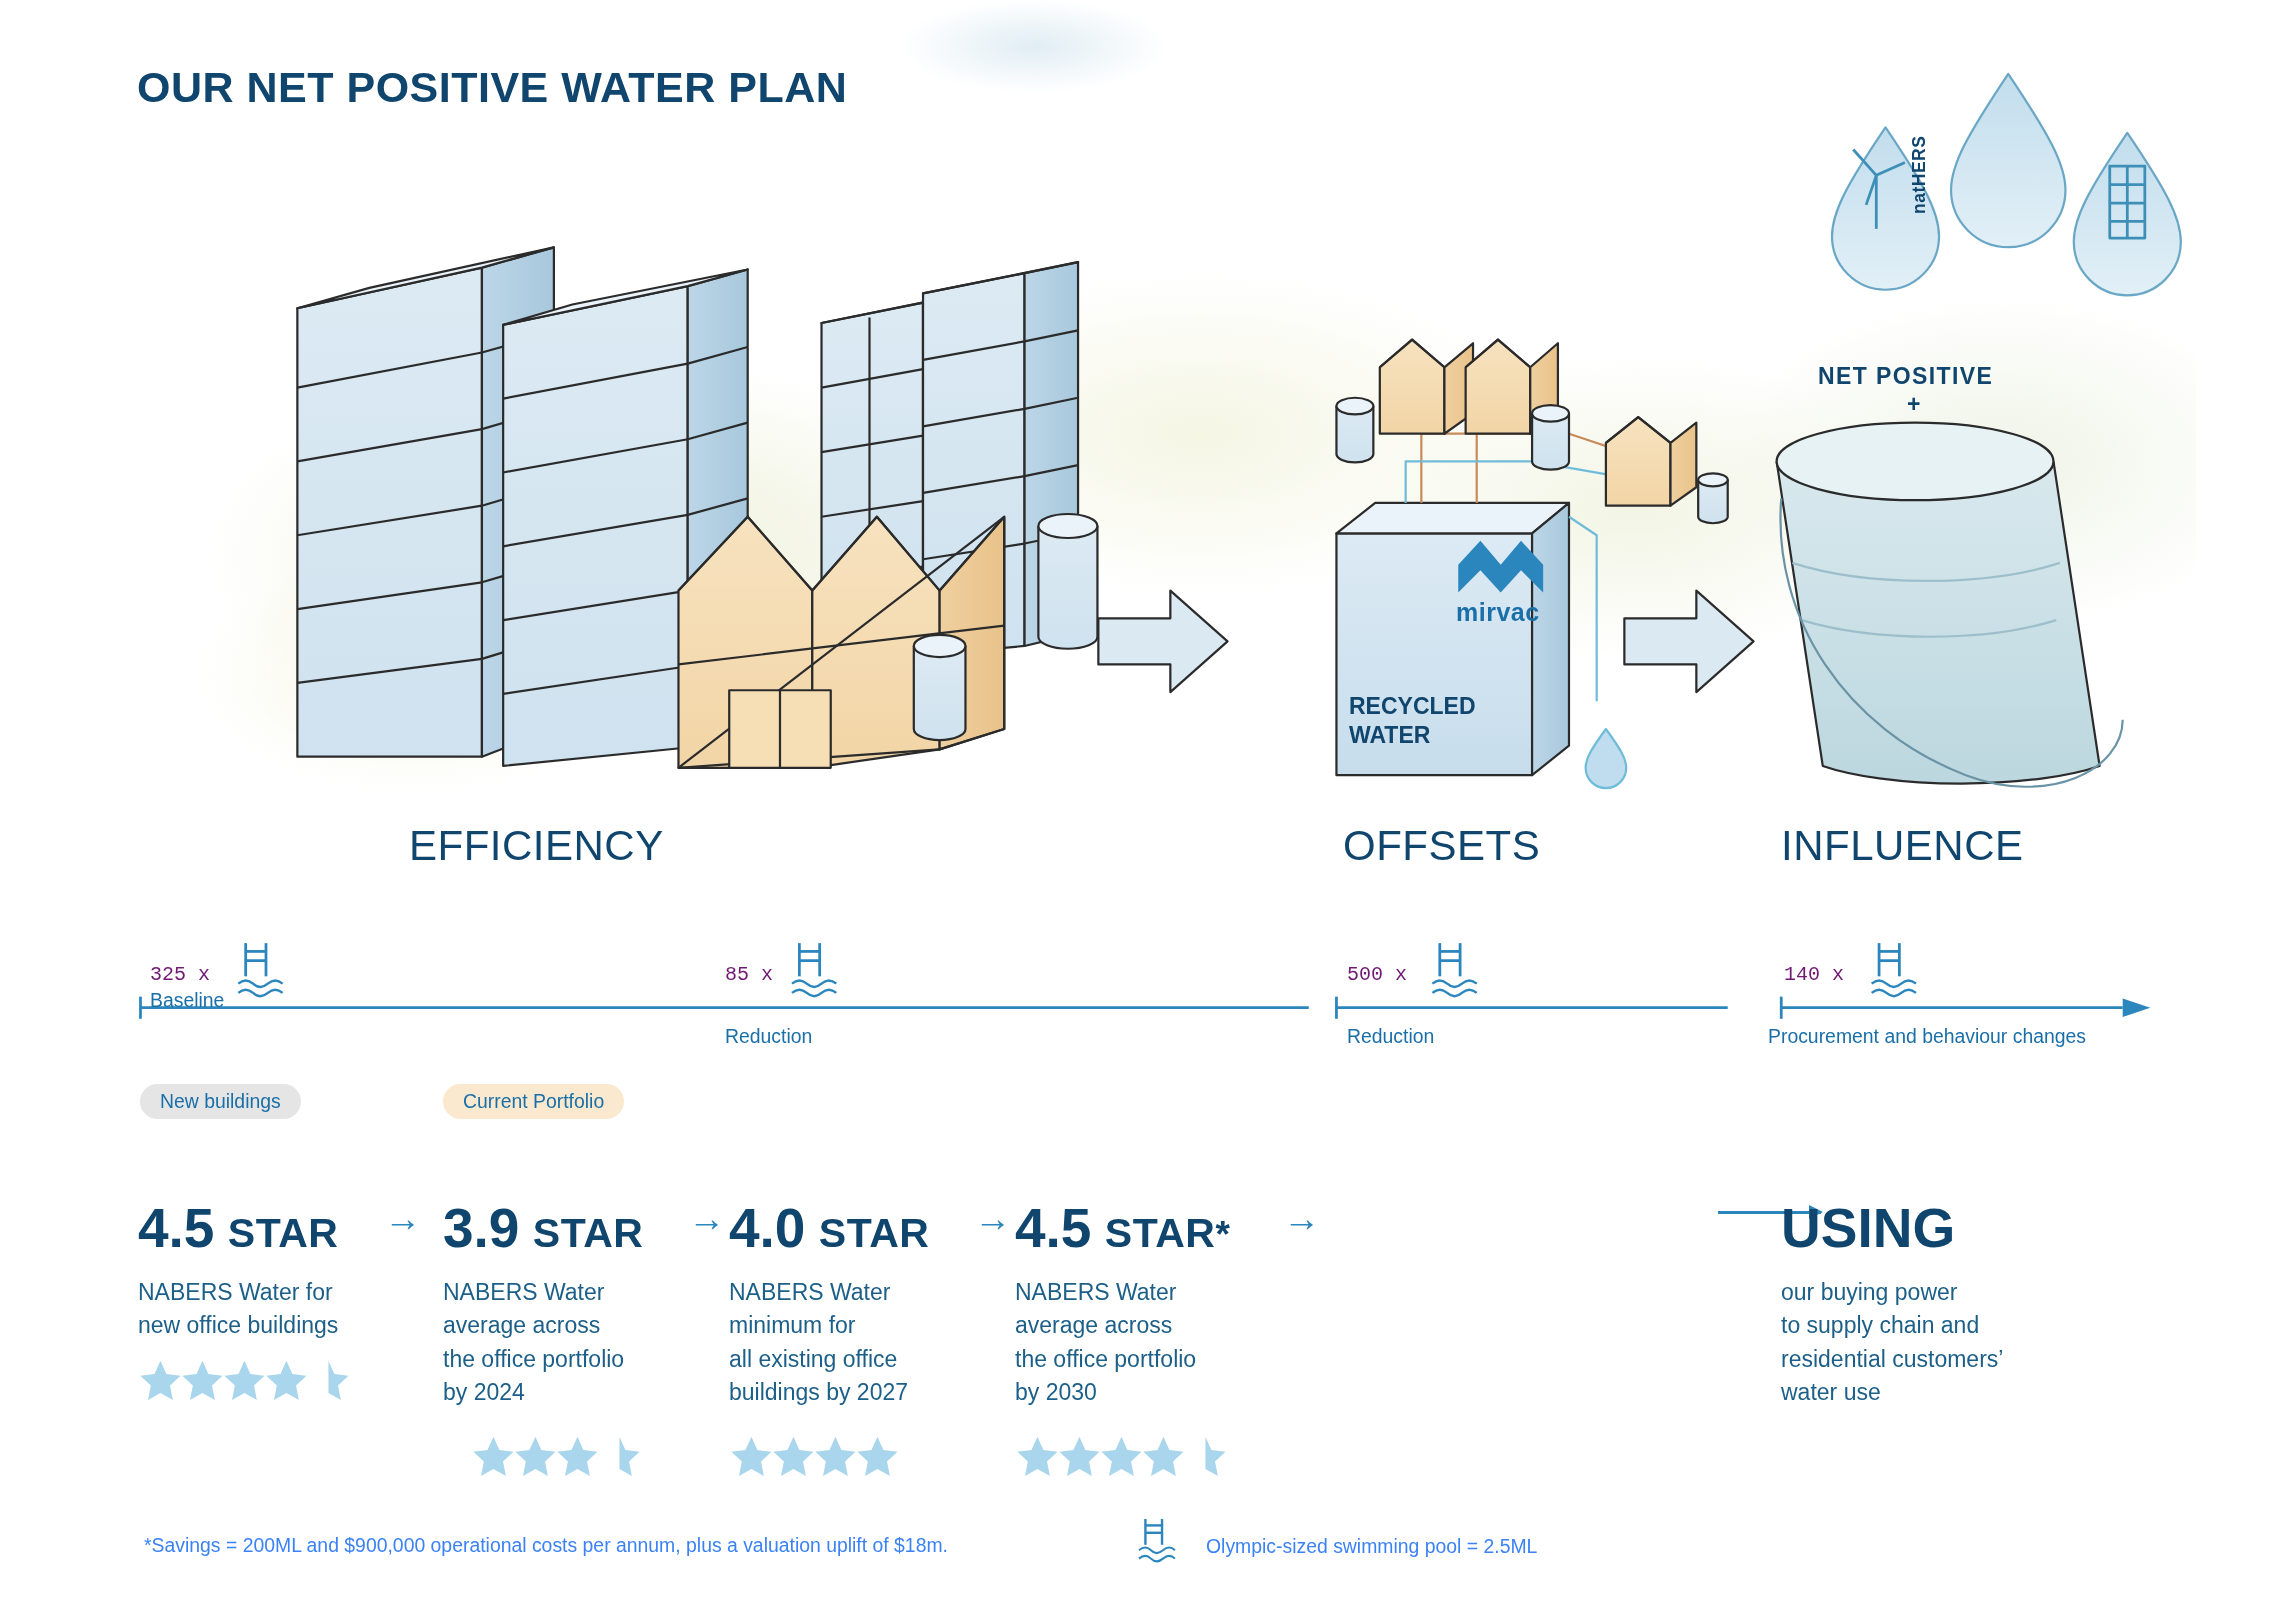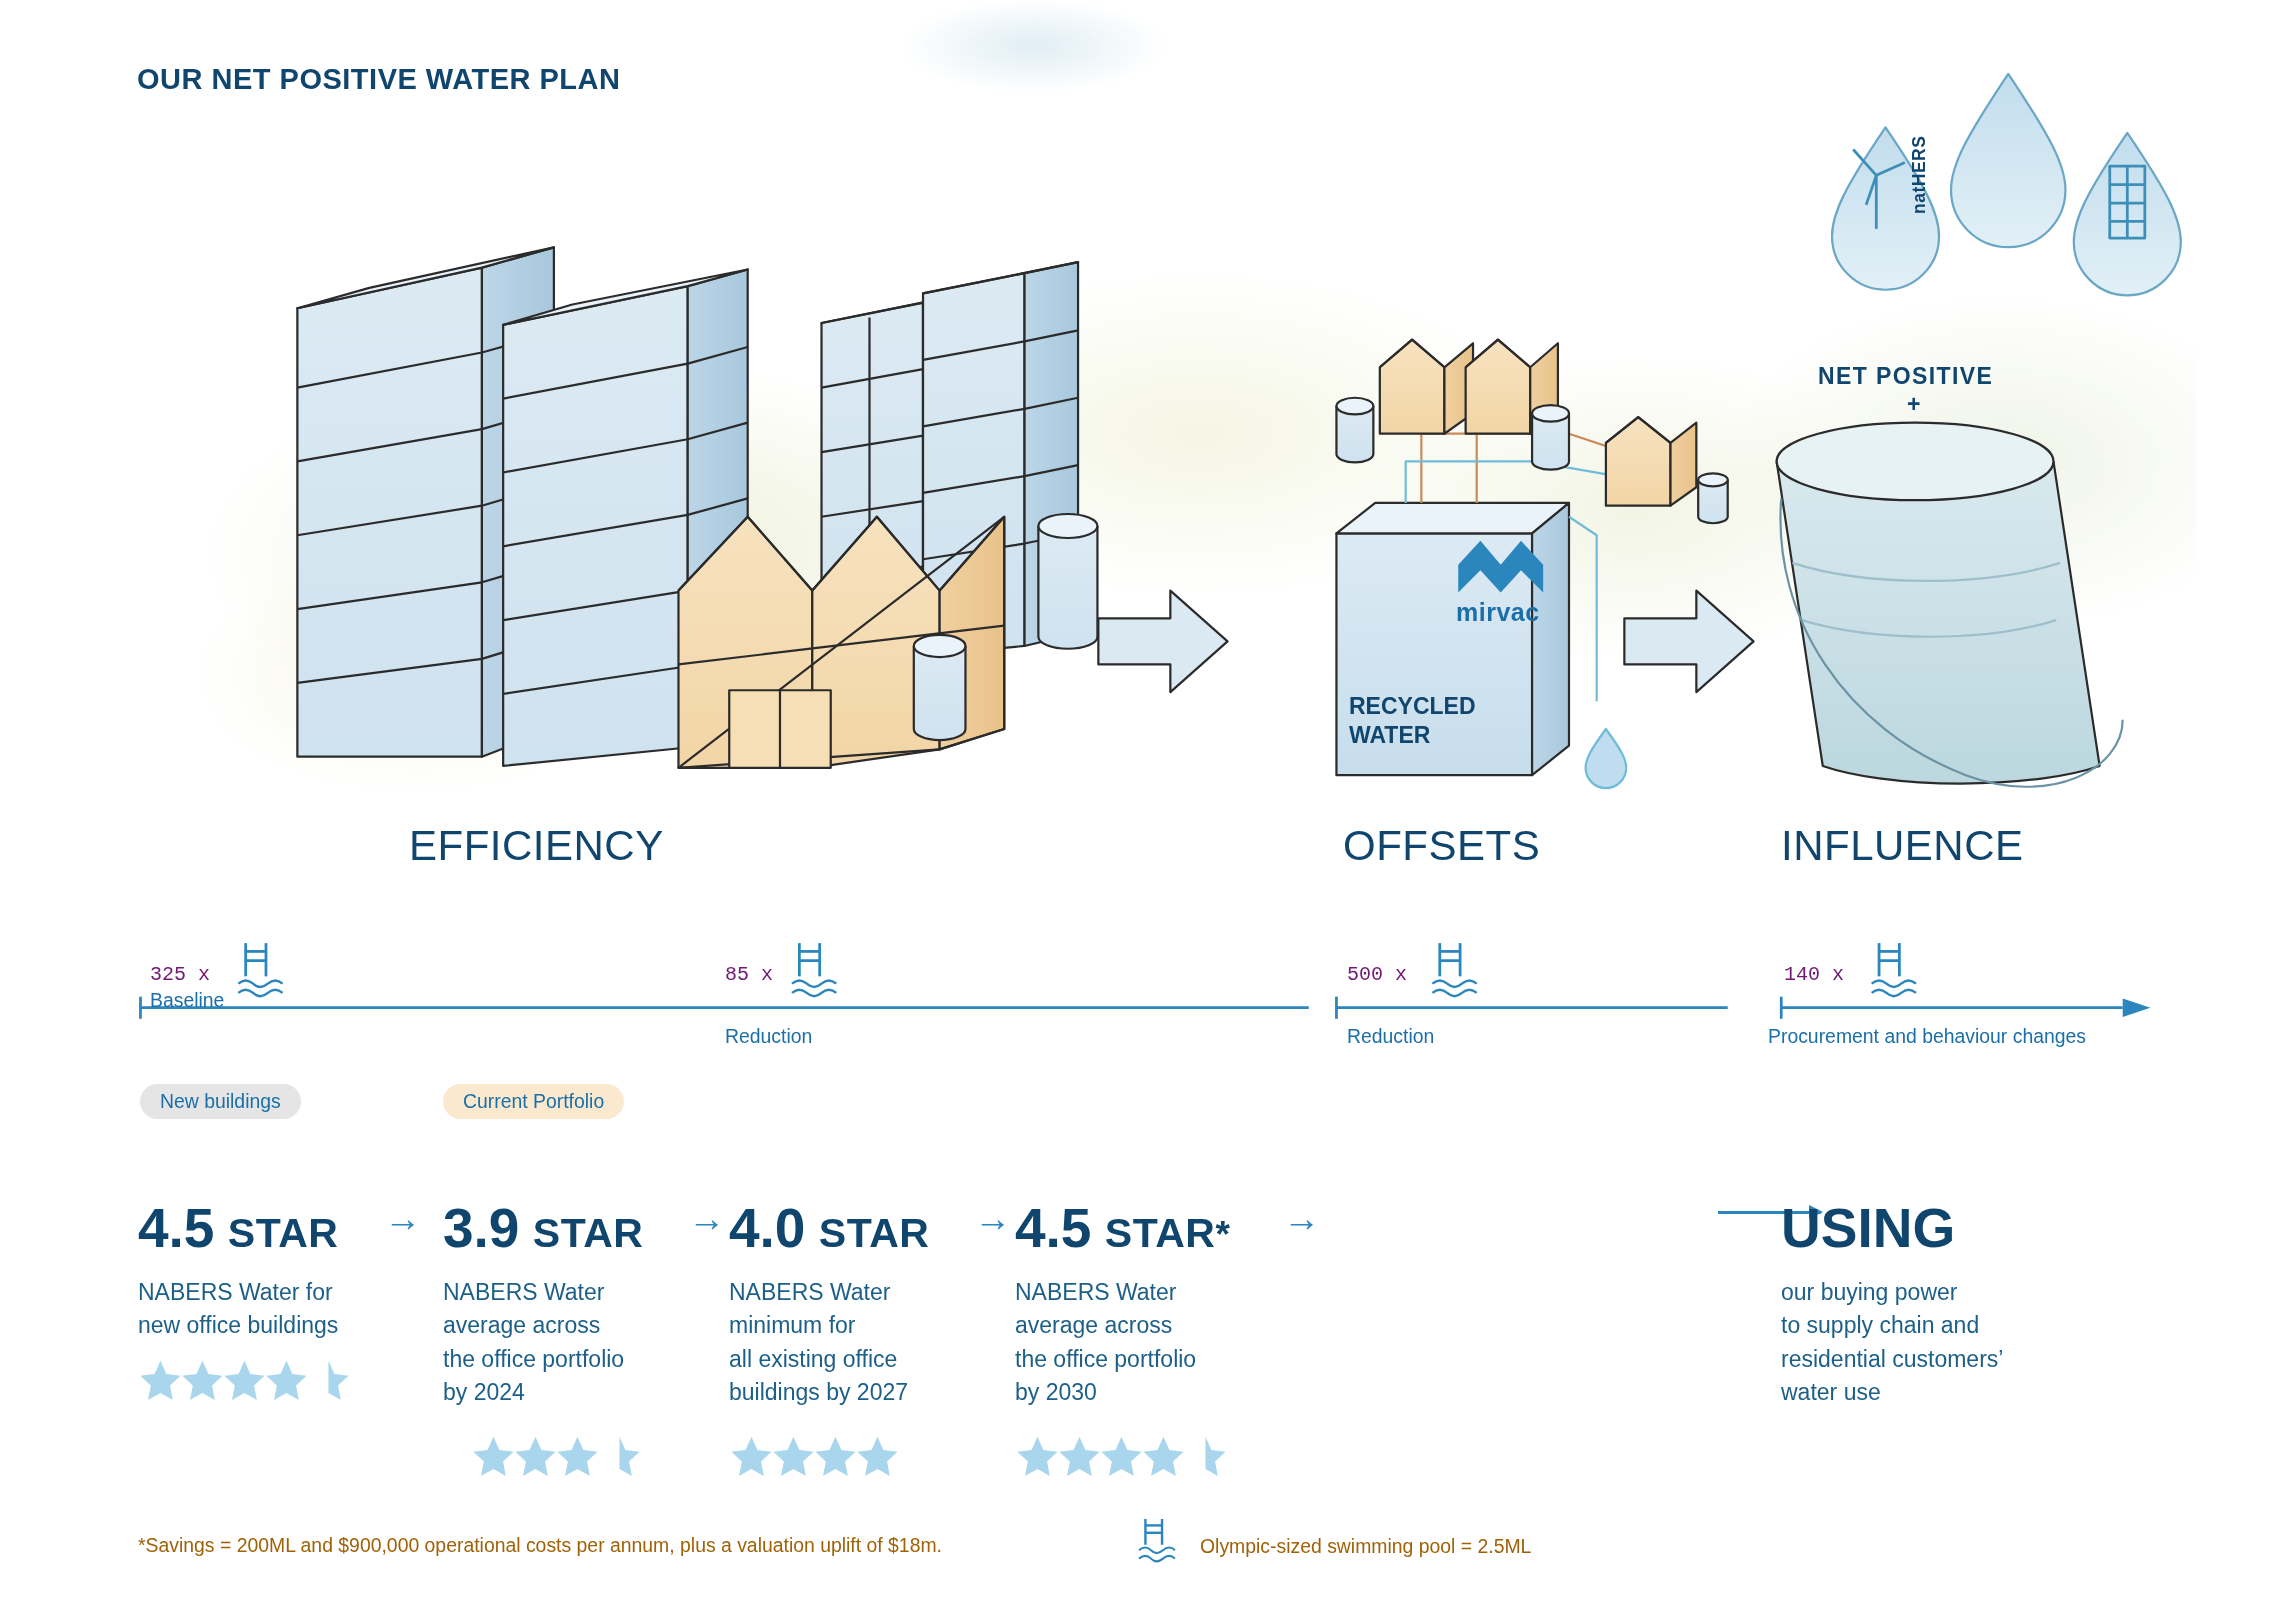--- a/index.html
+++ b/index.html
@@ -42,21 +42,21 @@
     height: 138px;
     background: radial-gradient(ellipse 185px 65px at 240px 46px, rgba(208,228,238,0.65), rgba(208,228,238,0) 72%);
     pointer-events: none;
   }
 
   h1.title {
     position: absolute;
     left: 137px;
     top: 63px;
     margin: 0;
-    font-size: 29px;
+    font-size: 43px;
     letter-spacing: 0.5px;
     font-weight: bold;
     color: #10456e;
     font-family: "Liberation Sans", sans-serif;
   }
 
   
   .illus { position: absolute; inset: 0; pointer-events: none; }
 
   
@@ -129,22 +129,23 @@
     position: absolute;
     right: -1.8px; top: -6.5px;
     border-left: 14.8px solid #2a86bd;
     border-top: 7.4px solid transparent;
     border-bottom: 7.4px solid transparent;
   }
 
   .footnote {
     position: absolute;
     font-size: 19.4px;
-    color: #a16207;
+    color: #3b82f6;
     white-space: nowrap;
+    margin-left: 6px;
   }
   .foot-left { left: 138px; top: 1534px; }
   .foot-right { left: 1200px; top: 1535px; }
 
   .netpos {
     position: absolute;
     font-size: 23px;
     letter-spacing: 1.4px;
     color: #10456e;
     font-weight: bold;

